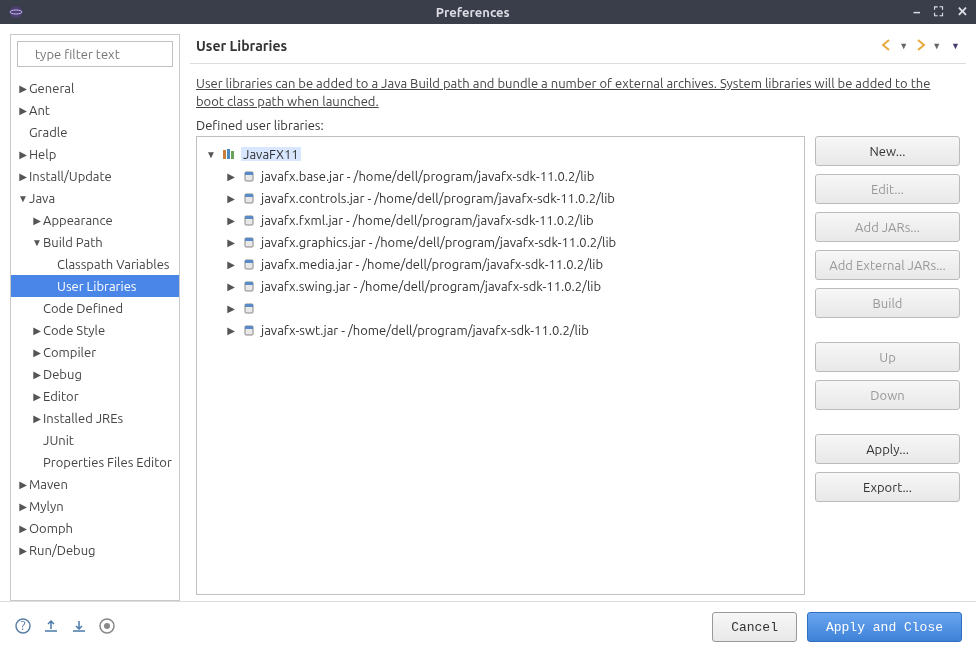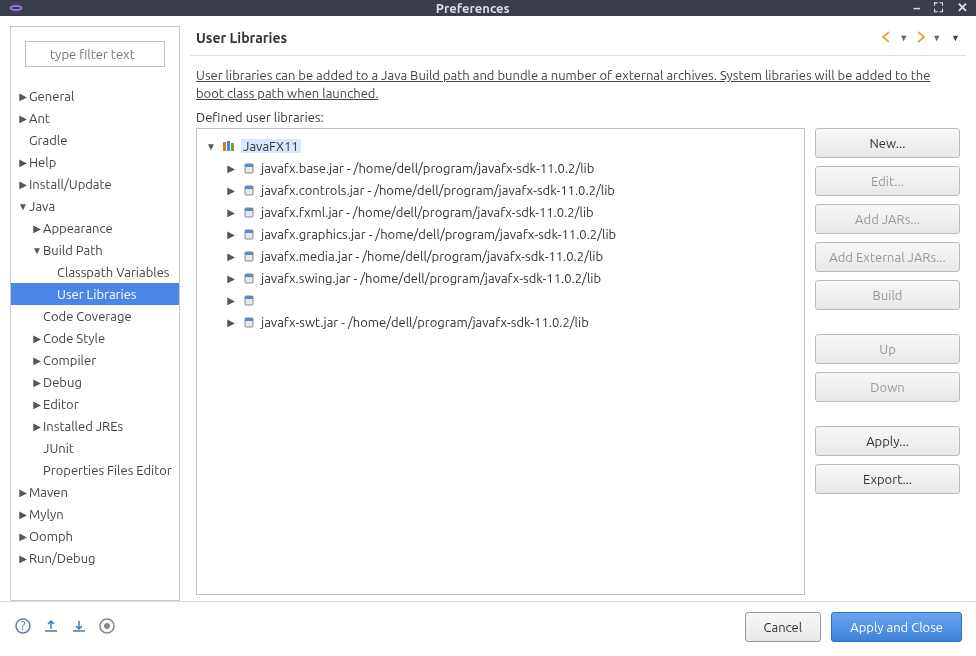--- a/index.html
+++ b/index.html
@@ -1,27 +1,27 @@
 <!DOCTYPE html>
 <html><head>
 <meta charset="utf-8">
 <style>
 * { box-sizing: border-box; margin: 0; padding: 0; font-family: "Segoe UI", Ubuntu, sans-serif; font-size: 13px; }
 body { background: #f5f5f5; width: 976px; height: 656px; overflow: hidden; display: flex; flex-direction: column; }
 
-.titlebar { background: #3a3d4a; color: #dcdde4; height: 16px; display: flex; align-items: center; padding: 4px 8px; }
+.titlebar { background: #3a3d4a; color: #dcdde4; height: 16px; display: flex; align-items: center; padding: 12px 8px; }
 .titlebar .app-icon { width: 16px; height: 16px; margin-right: 8px; }
 .titlebar .title { flex: 1; text-align: center; font-weight: 600; }
 .titlebar .win-controls { display: flex; gap: 14px; font-weight: bold; }
 .titlebar .win-controls span { cursor: pointer; }
 
 .content { flex: 1; display: flex; padding: 10px 10px 0 10px; gap: 10px; background: #fff; min-height: 0; }
 
 .sidebar { width: 170px; display: flex; flex-direction: column; border: 1px solid #c9c9c9; min-height: 0; }
-.filter-input { margin: 14px; padding: 5px 24px; border: 1px solid #c0c0c0; color: #1d4ed8; }
+.filter-input { margin: 6px; padding: 5px 17px; border: 1px solid #c0c0c0; color: #1d4ed8; }
 .tree { flex: 1; overflow: auto; padding-top: 4px; }
 .tree-item { display: flex; align-items: center; height: 22px; padding-left: 6px; white-space: nowrap; cursor: pointer; color: #444; }
 .tree-item.l1 { padding-left: 6px; }
 .tree-item.l2 { padding-left: 20px; }
 .tree-item.l3 { padding-left: 34px; }
 .tree-item .arrow { width: 12px; display: inline-flex; justify-content: center; color: #555; font-size: 10px; }
 .tree-item .arrow.blank { visibility: hidden; }
 .tree-item.selected { background: #4a86e8; color: #fff; }
 
 .main { flex: 1; display: flex; flex-direction: column; min-height: 0; }
@@ -41,21 +41,21 @@
 .lib-item .arrow { width: 12px; display: inline-flex; justify-content: center; font-size: 10px; color: #555; }
 .lib-icon { width: 16px; height: 16px; margin: 0 4px; display: inline-flex; align-items: center; justify-content: center; }
 .lib-sel { background: #d8e6ff; }
 .btn-col { width: 145px; display: flex; flex-direction: column; gap: 8px; }
 .btn-col button { height: 30px; border: 1px solid #bbb; background: linear-gradient(#f7f7f7,#e8e8e8); border-radius: 3px; color: #333; cursor: pointer; }
 .btn-col button:disabled { color: #999; cursor: default; }
 .btn-col .spacer { height: 8px; }
 
 .footer { display: flex; align-items: center; padding: 10px 14px 14px 14px; border-top: 1px solid #ddd; background: #fff; }
 .footer .left-icons { display: flex; gap: 10px; align-items: center; flex: 1; }
-.footer button { height: 30px; padding: 0 18px; border: 1px solid #999; background: linear-gradient(#f7f7f7,#e8e8e8); border-radius: 3px; color: #333; cursor: pointer; margin-left: 10px; }
+.footer button { height: 30px; padding: 0 18px; border: 1px solid #999; background: linear-gradient(#f7f7f7,#e8e8e8); border-radius: 3px; color: #333; cursor: pointer; margin-left: 10px; font-family: Liberation Mono, monospace; }
 .footer button.primary { background: linear-gradient(#6aa5f0,#3d82d8); border-color: #2f6fbe; color: #fff; }
 </style>
 </head>
 <body>
 
 <div class="titlebar">
   <span class="app-icon">
     <svg viewBox="0 0 16 16">
         <circle cx="8" cy="8" r="6" fill="#4b3f6e"></circle>
         <ellipse cx="8" cy="8" rx="6" ry="2" fill="none" stroke="#c9b7ff" stroke-width="1"></ellipse>
@@ -108,21 +108,21 @@
         <div class="tree-item l3">
           <span class="arrow blank">▶</span>
           <span>Classpath Variables</span>
         </div>
         <div class="tree-item l3 selected">
           <span class="arrow blank">▶</span>
           <span>User Libraries</span>
         </div>
         <div class="tree-item l2">
           <span class="arrow blank">▶</span>
-          <span>Code Coverage</span>
+          <span>Code Defined</span>
         </div>
         <div class="tree-item l2">
           <span class="arrow">▶</span>
           <span>Code Style</span>
         </div>
         <div class="tree-item l2">
           <span class="arrow">▶</span>
           <span>Compiler</span>
         </div>
         <div class="tree-item l2">

